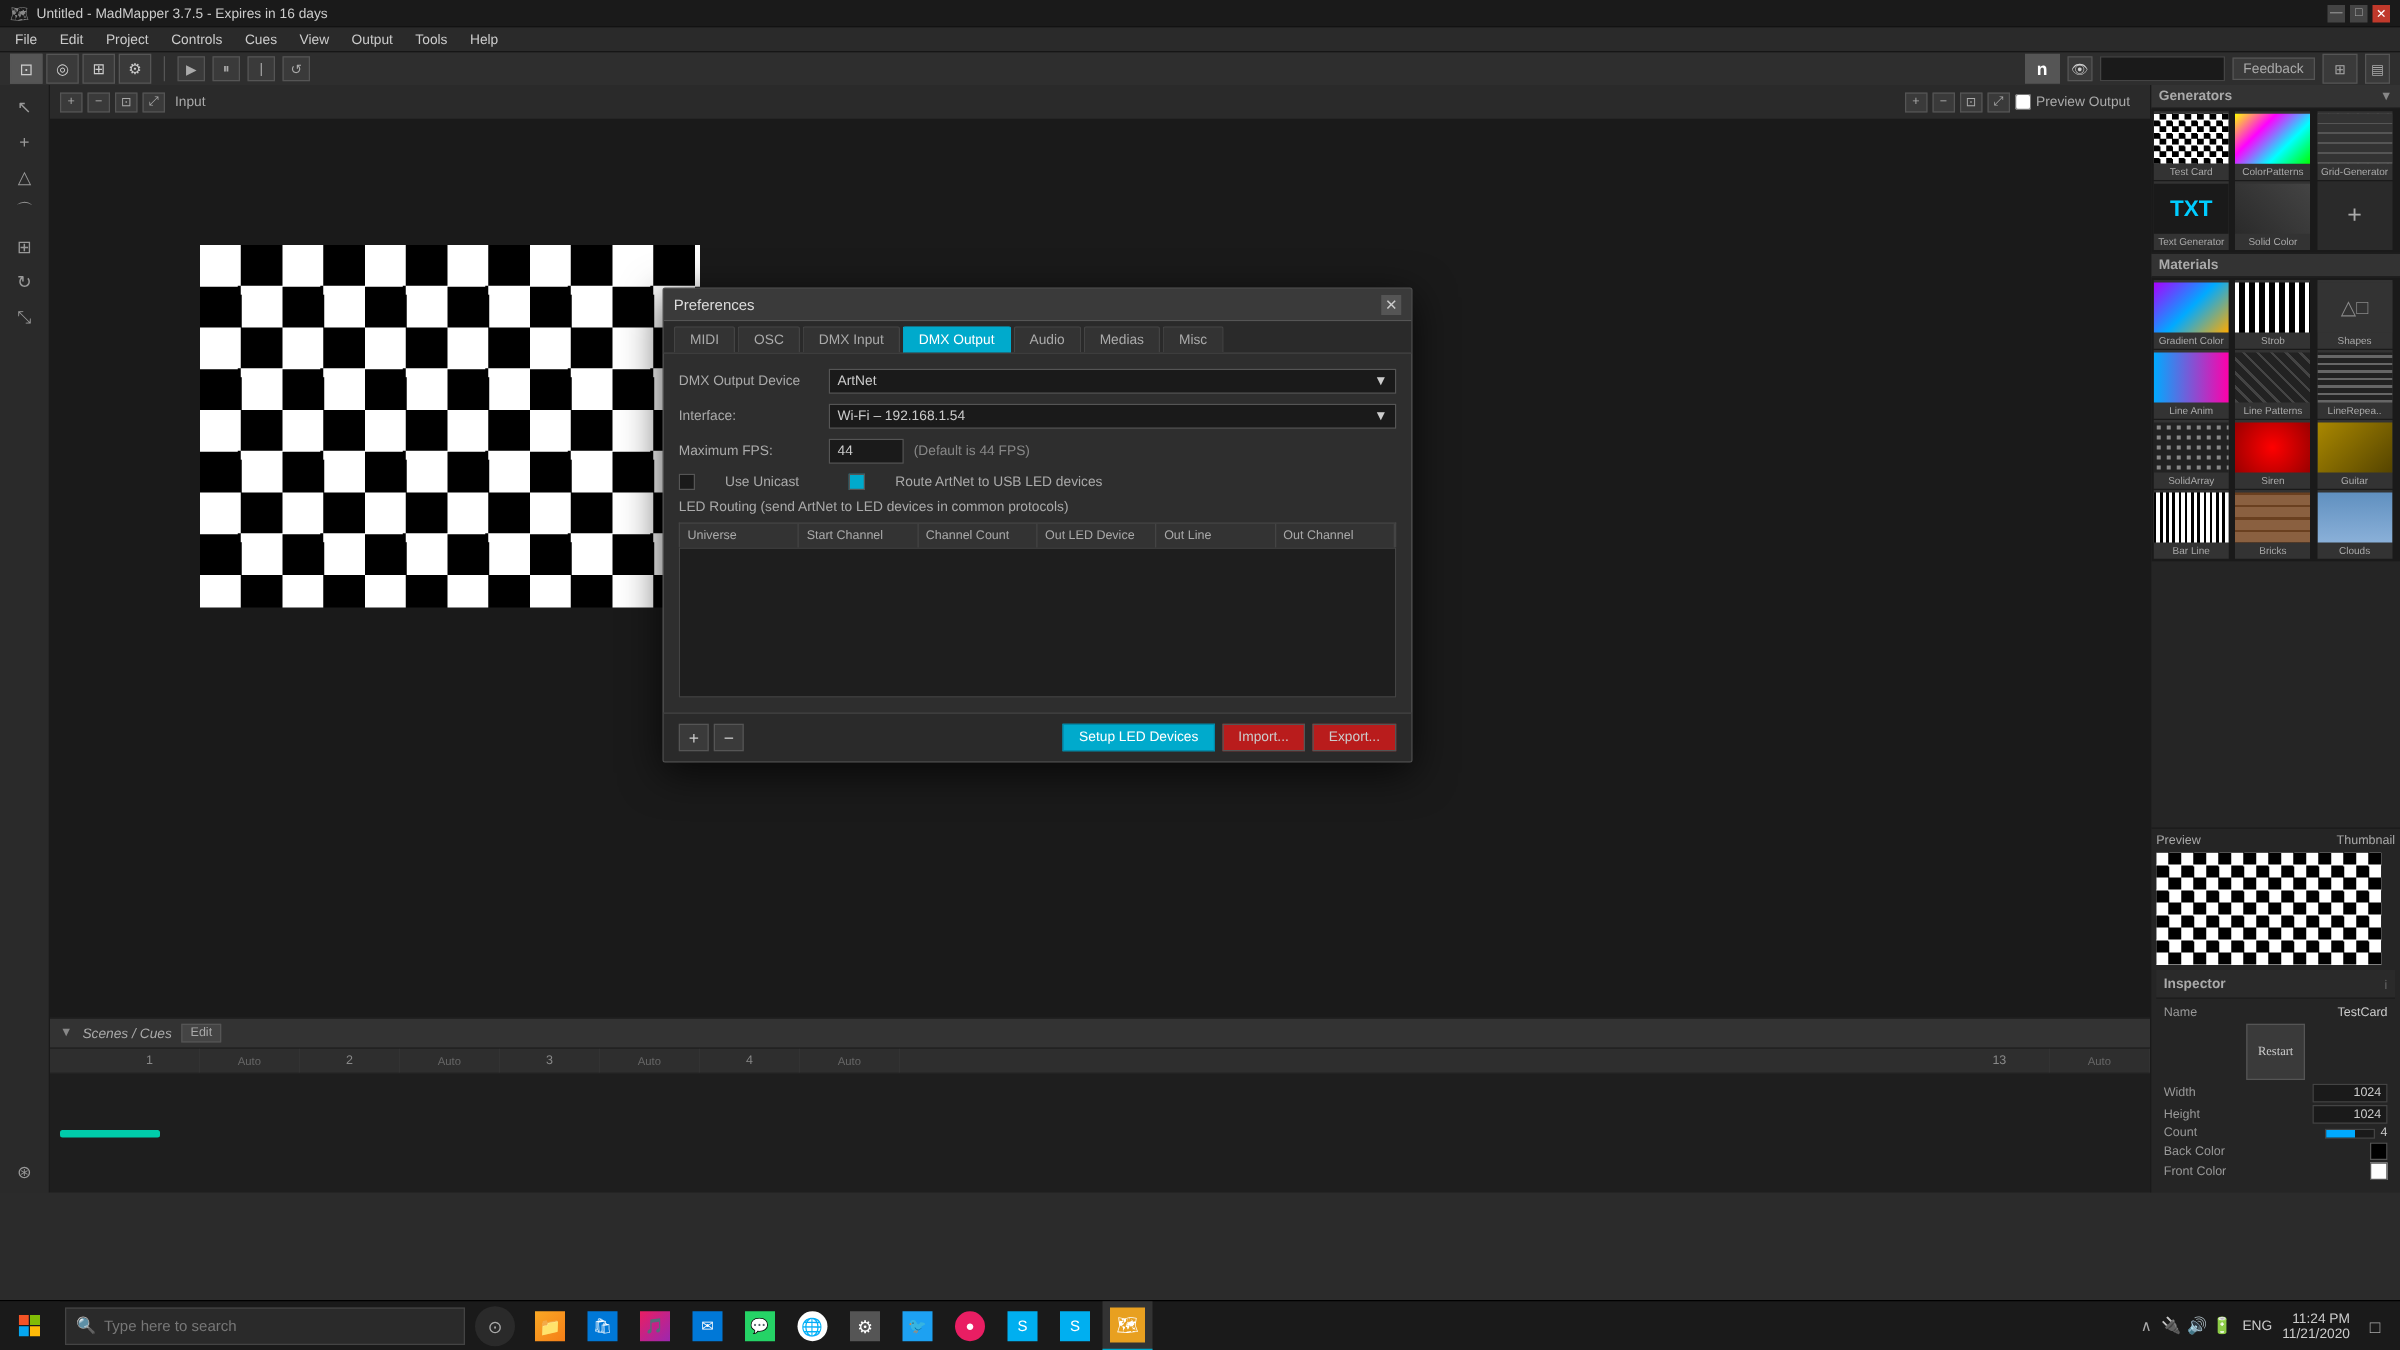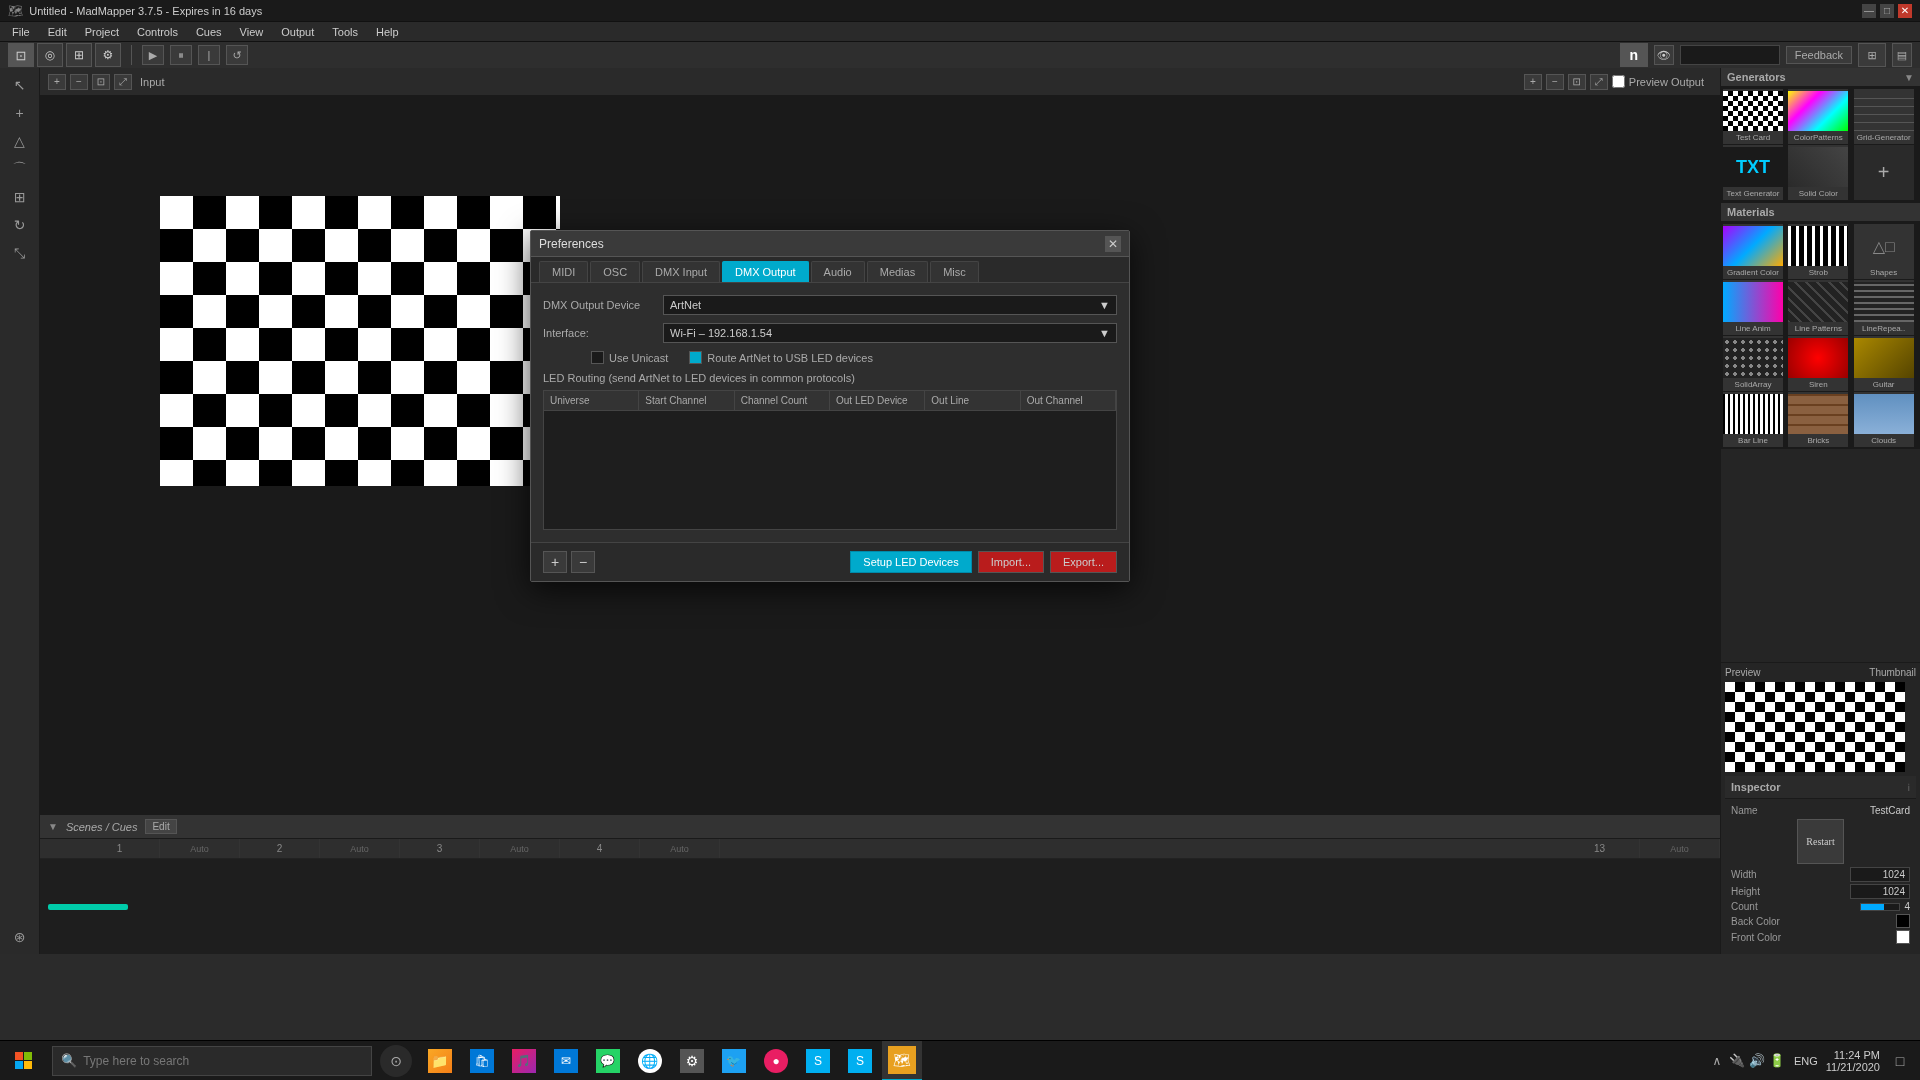--- a/index.html
+++ b/index.html
@@ -466,23 +466,22 @@
       padding: 3px 6px;
     }
     .field-hint {
       color: #888;
       font-size: 11px;
       margin-left: 8px;
     }
     .checkbox-row {
       display: flex;
       align-items: center;
-      gap: 5px;
+      gap: 24px;
       margin-bottom: 8px;
-      margin-left: 48px;
     }
     .checkbox {
       width: 13px;
       height: 13px;
       background: #1a1a1a;
       border: 1px solid #555;
     }
     .checkbox.checked {
       background: #00aacc;
     }
@@ -1016,20 +1015,25 @@
     </div>
 
     <div class="field-row">
       <span class="field-label">Interface:</span>
       <div class="field-select">
         <span>Wi-Fi – 192.168.1.54</span>
         <span>▼</span>
       </div>
     </div>
 
+    <div class="field-row">
+      <span class="field-label">Maximum FPS:</span>
+      <input class="field-input" type="text" value="44" style="">
+      <span class="field-hint">(Default is 44 FPS)</span>
+    </div>
 
     <div class="checkbox-row">
       <div class="checkbox"></div>
       <span class="checkbox-label">Use Unicast</span>
       <div class="checkbox checked" style="margin-left:16px;"></div>
       <span class="checkbox-label">Route ArtNet to USB LED devices</span>
     </div>
 
     <div class="routing-section">
       <div class="routing-label">LED Routing (send ArtNet to LED devices in common protocols)</div>

